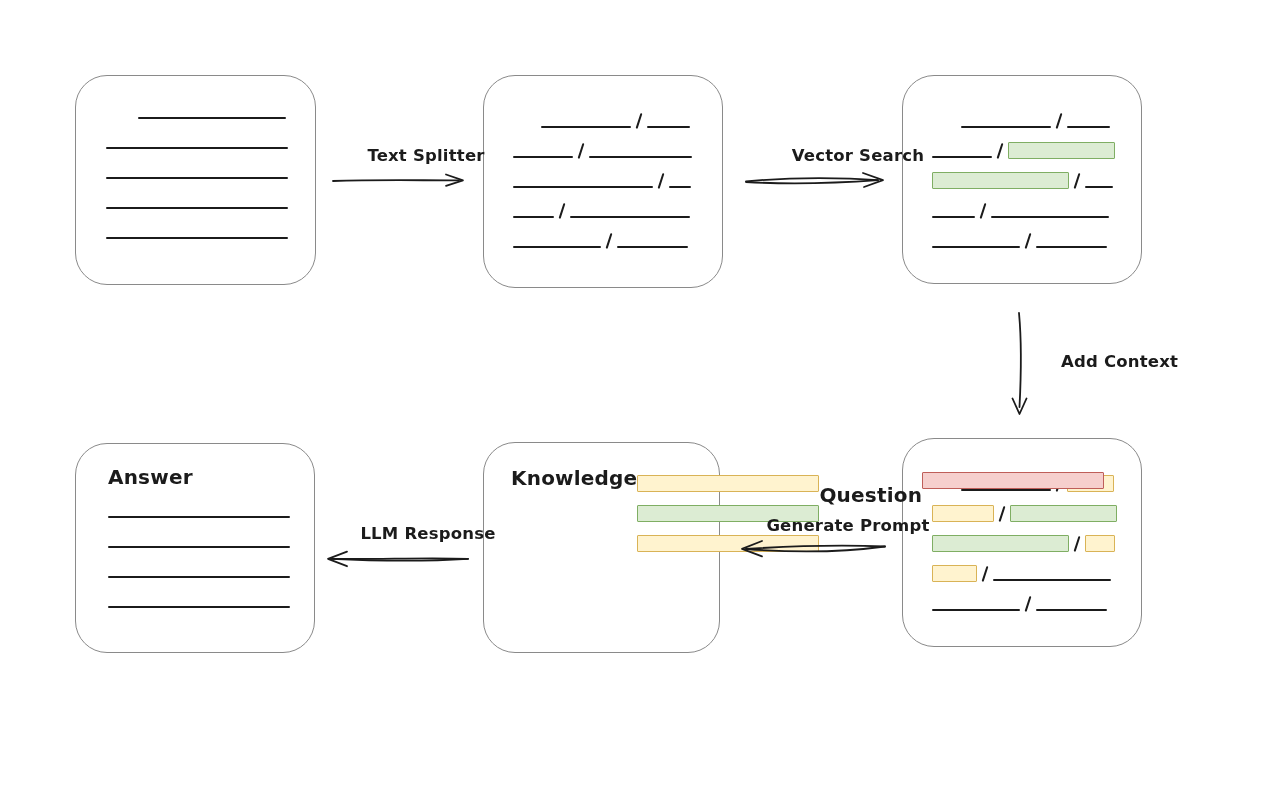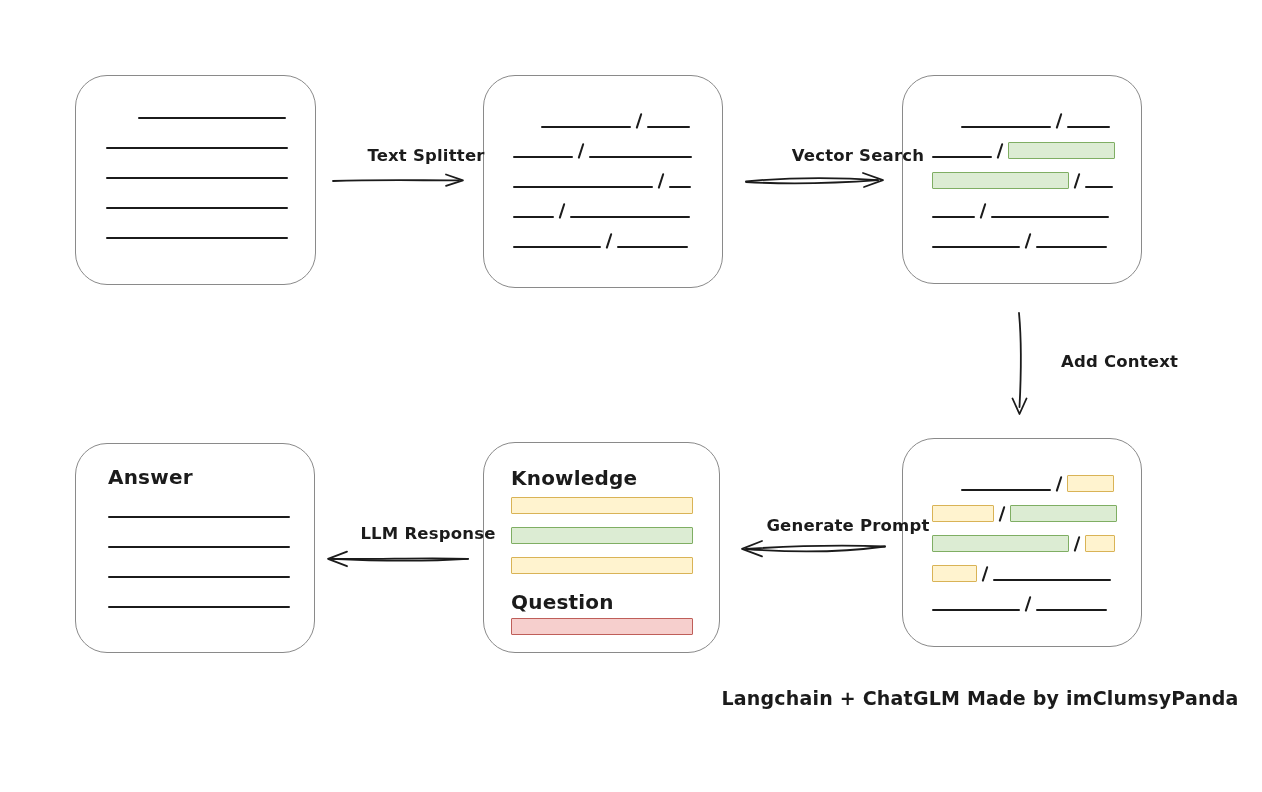--- a/index.html
+++ b/index.html
@@ -20,21 +20,21 @@
   .chunk-rows .row{display:flex;align-items:flex-end;height:16px;}
   .seg-line{height:2px;background:var(--ink,#1b1b1b);border-radius:1px;margin-bottom:1px;}
   .slash{width:2.2px;height:16px;background:var(--ink,#1b1b1b);border-radius:1px;
          transform:rotate(18deg);margin:0 7px;flex:none;}
   .rect{height:17px;box-sizing:border-box;border-radius:1px;flex:none;}
   .rect-green{background:var(--green-fill,#dcecd3);border:1.6px solid var(--green-stroke,#7fae63);}
   .rect-yellow{background:var(--yellow-fill,#fff3cf);border:1.6px solid var(--yellow-stroke,#d9b356);}
   .rect-red{background:var(--red-fill,#f6cfcd);border:1.6px solid var(--red-stroke,#bf5e59);}
   
   .box-title{font-size:20px;font-weight:600;letter-spacing:.2px;line-height:22px;}
-  .prompt-pad{padding:24px 26px 0 27px;display:flex;flex-direction:column;}
+  .prompt-pad{padding:24px 26px 0 27px;display:flex;flex-direction:row;}
   .bars{display:flex;flex-direction:column;}
   .bars .bar{width:182px;margin-top:13px;}
   .bars .bar:first-child{margin-top:8px;}
   .prompt-pad .q-title{margin-top:17px;}
   .q-bars .bar:first-child{margin-top:5px;}
   .answer-pad{padding:22px 26px 0 32px;}
   .answer-lines{display:flex;flex-direction:column;margin-top:28px;}
   .answer-lines .text-rule{margin-bottom:28px;}
   
   .flow-label{position:absolute;font-size:16.5px;font-weight:600;letter-spacing:.2px;
@@ -202,14 +202,13 @@
       <path d="M885 546.5 C 842 544.6 795 545.8 746 549"></path>
       <path d="M762 541 L 742 548.8 L 762 556.4"></path>
     </g>
     <g>
       <path d="M468 558.8 C 428 561.3 378 561 331 558.8"></path>
       <path d="M468 558.8 C 424 557.2 380 559.6 331 558.8"></path>
       <path d="M347 551.6 L 328 558.8 L 347 566.2"></path>
     </g>
   </svg>
 
-  <div class="caption">Langchain + ChatGLM Made by imClumsyPanda</div>
 </div>
 
 </body></html>

